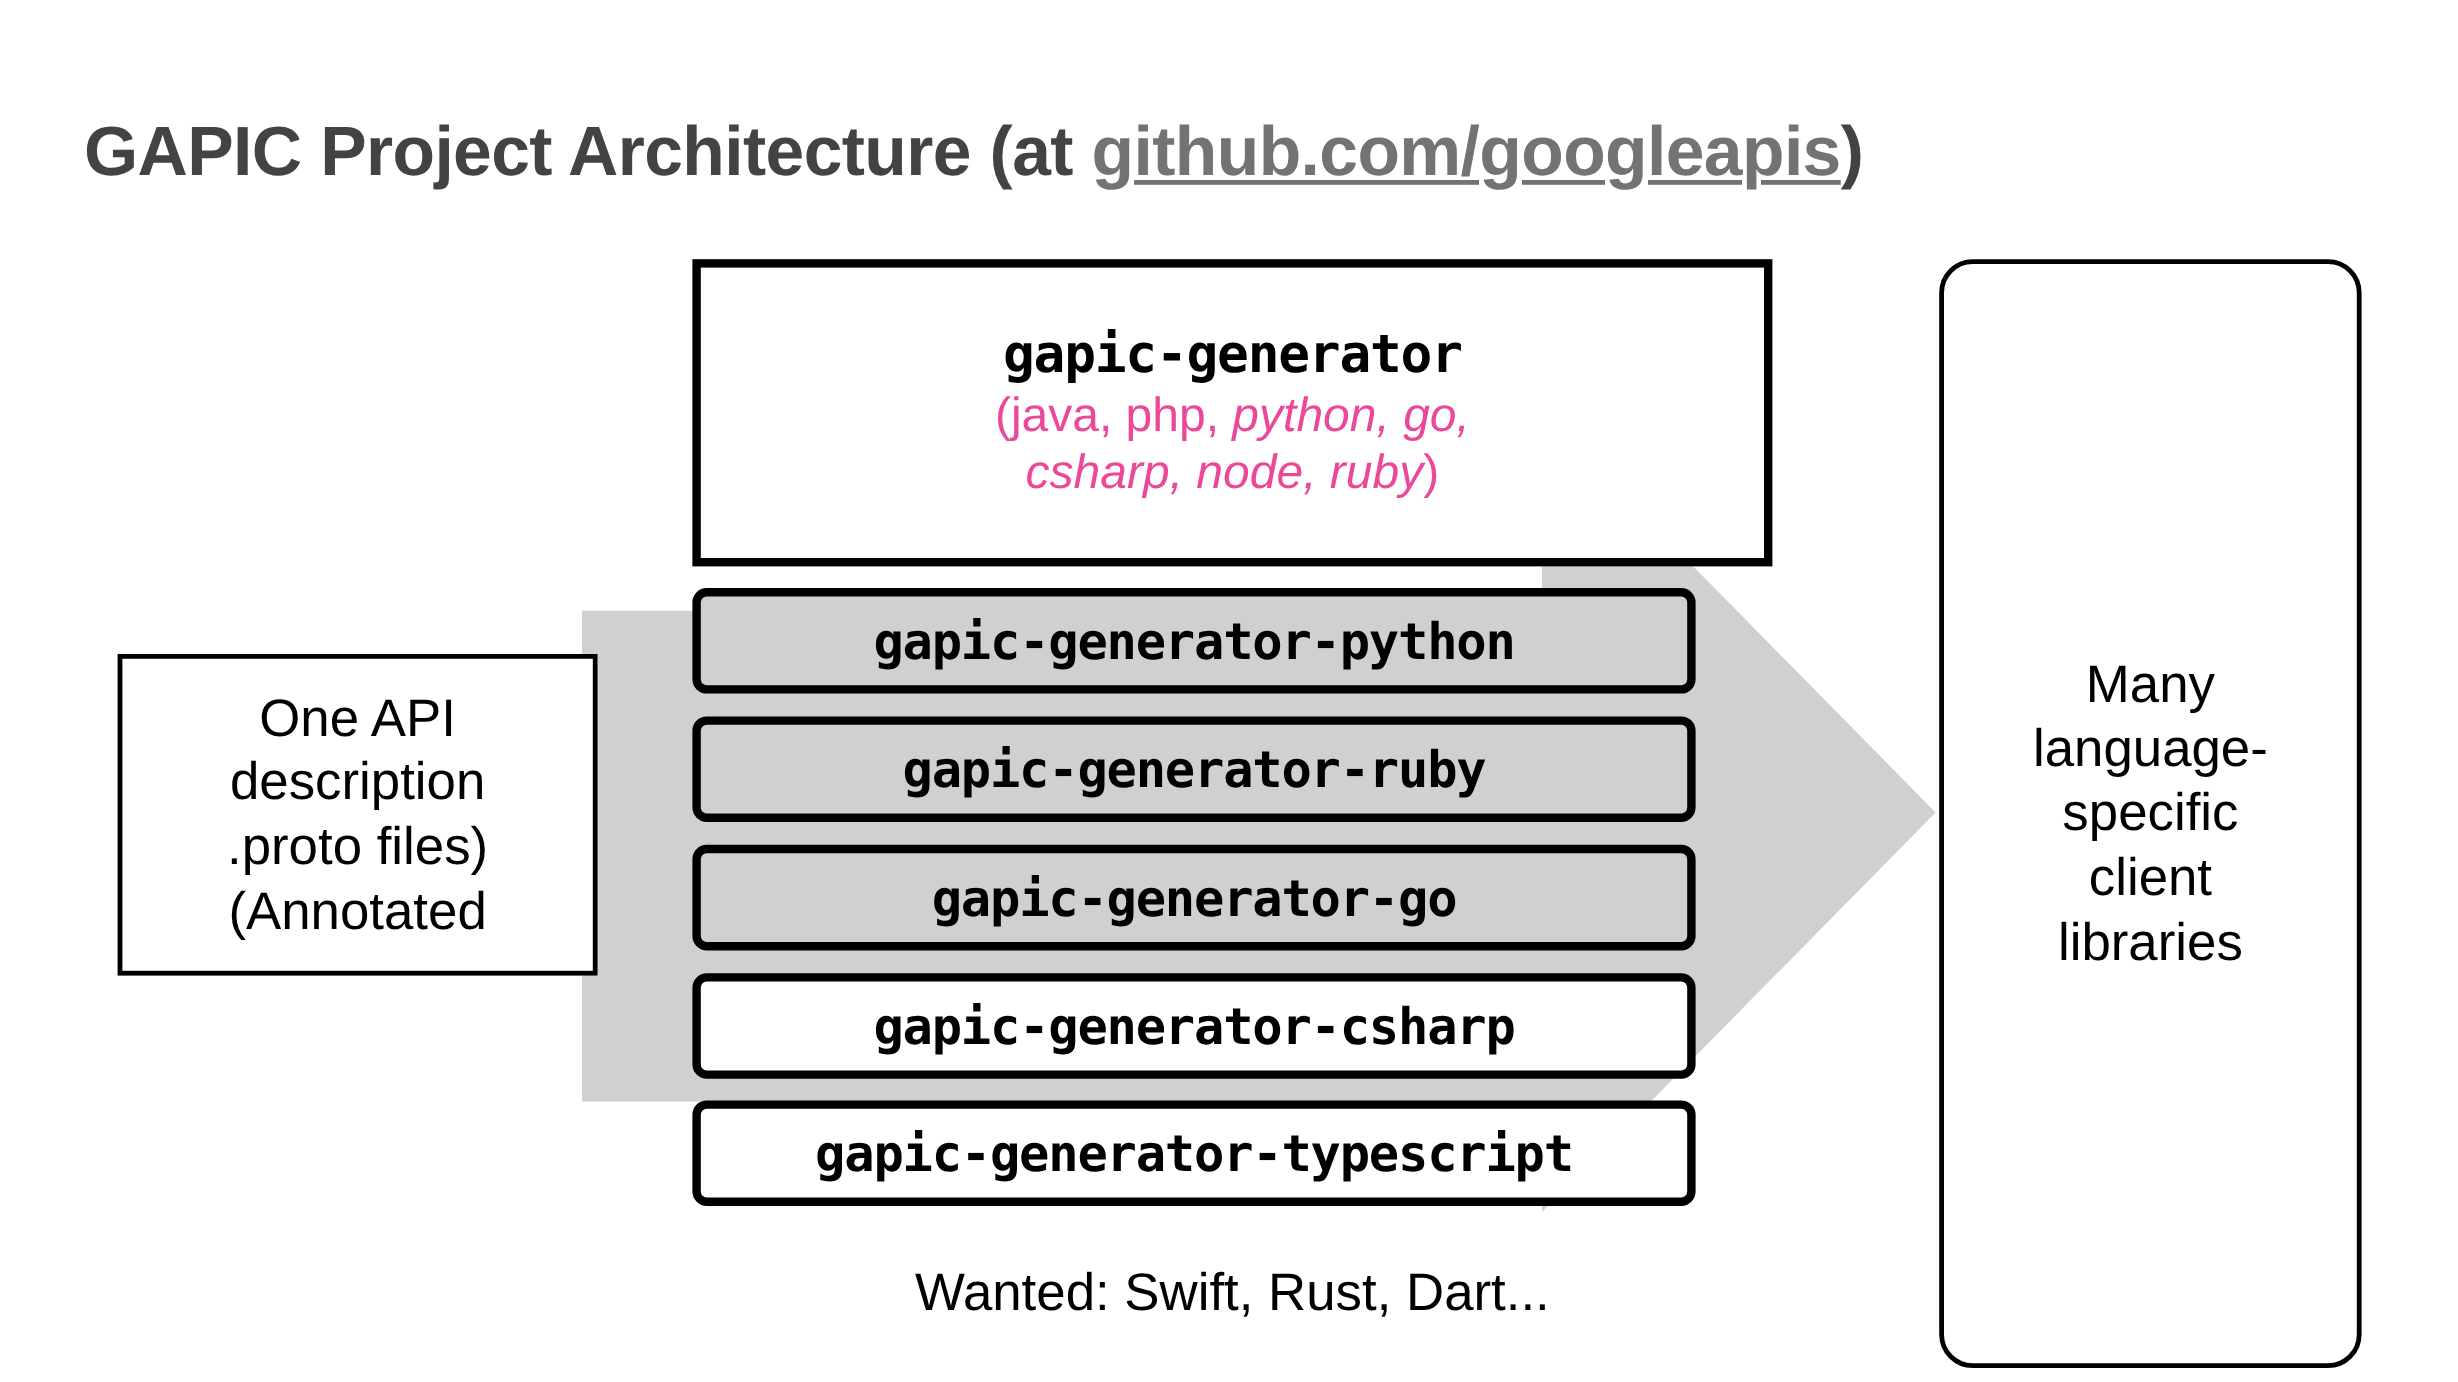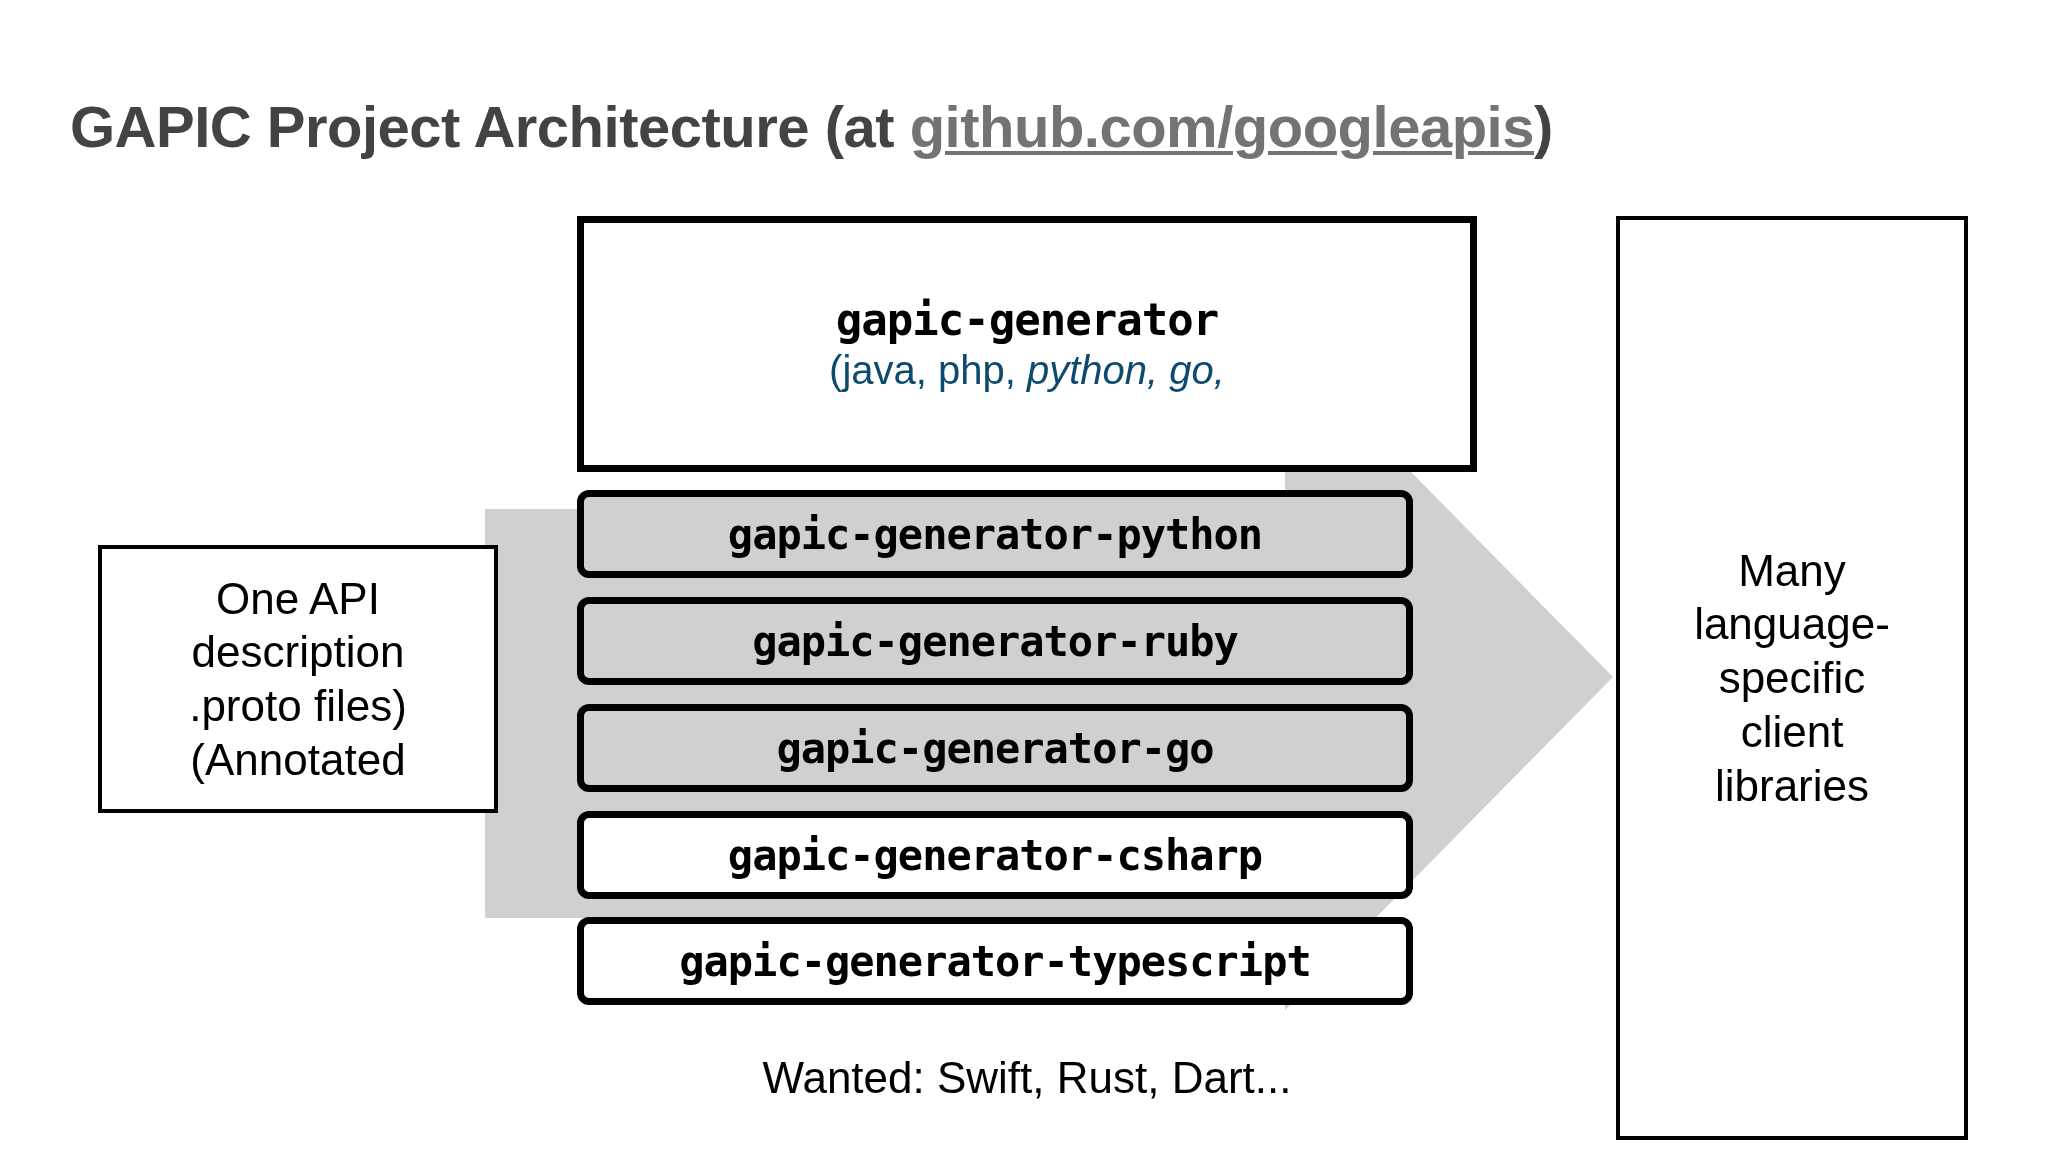--- a/index.html
+++ b/index.html
@@ -71,21 +71,21 @@
     font-family: "DejaVu Sans Mono", "Liberation Mono", monospace;
     font-weight: bold;
     font-size: 42px;
     color: #000000;
     letter-spacing: -1px;
   }
   #box-top .mono-name { font-size: 44px; margin-bottom: 0; }
   .langs {
     font-family: "Liberation Sans", sans-serif;
     font-size: 40px;
-    color: #0c4a6e;
+    color: #ec4899;
     line-height: 1.2;
   }
   .langs i { font-style: italic; }
 
   .gen-row {
     left: 577px;
     width: 836px;
     height: 88px;
     border-radius: 12px;
   }
@@ -97,20 +97,21 @@
 
   #box-left {
     left: 98px; top: 545px;
     width: 400px; height: 268px;
     flex-direction: column;
   }
   #box-right {
     left: 1616px; top: 216px;
     width: 352px; height: 924px;
     flex-direction: column;
+    border-radius: 28px;
   }
   .plain-text {
     font-family: "Liberation Sans", sans-serif;
     font-size: 44px;
     color: #000000;
     line-height: 1.22;
   }
 
   #caption {
     position: absolute;
@@ -141,20 +142,21 @@
     <div class="plain-text">One API</div>
     <div class="plain-text">description</div>
     <div class="plain-text">.proto files)</div>
     <div class="plain-text">(Annotated</div>
   </div>
 
   <div class="box" id="box-top">
     <div class="mono-name">gapic-generator</div>
     <div class="langs">
       <div><span>(java, php, </span><i>python, go,</i></div>
+      <div><i>csharp, node, ruby</i><span>)</span></div>
     </div>
   </div>
 
   <div class="box gen-row shaded" id="box-python">
     <span class="mono-name">gapic-generator-python</span>
   </div>
   <div class="box gen-row shaded" id="box-ruby">
     <span class="mono-name">gapic-generator-ruby</span>
   </div>
   <div class="box gen-row shaded" id="box-go">

